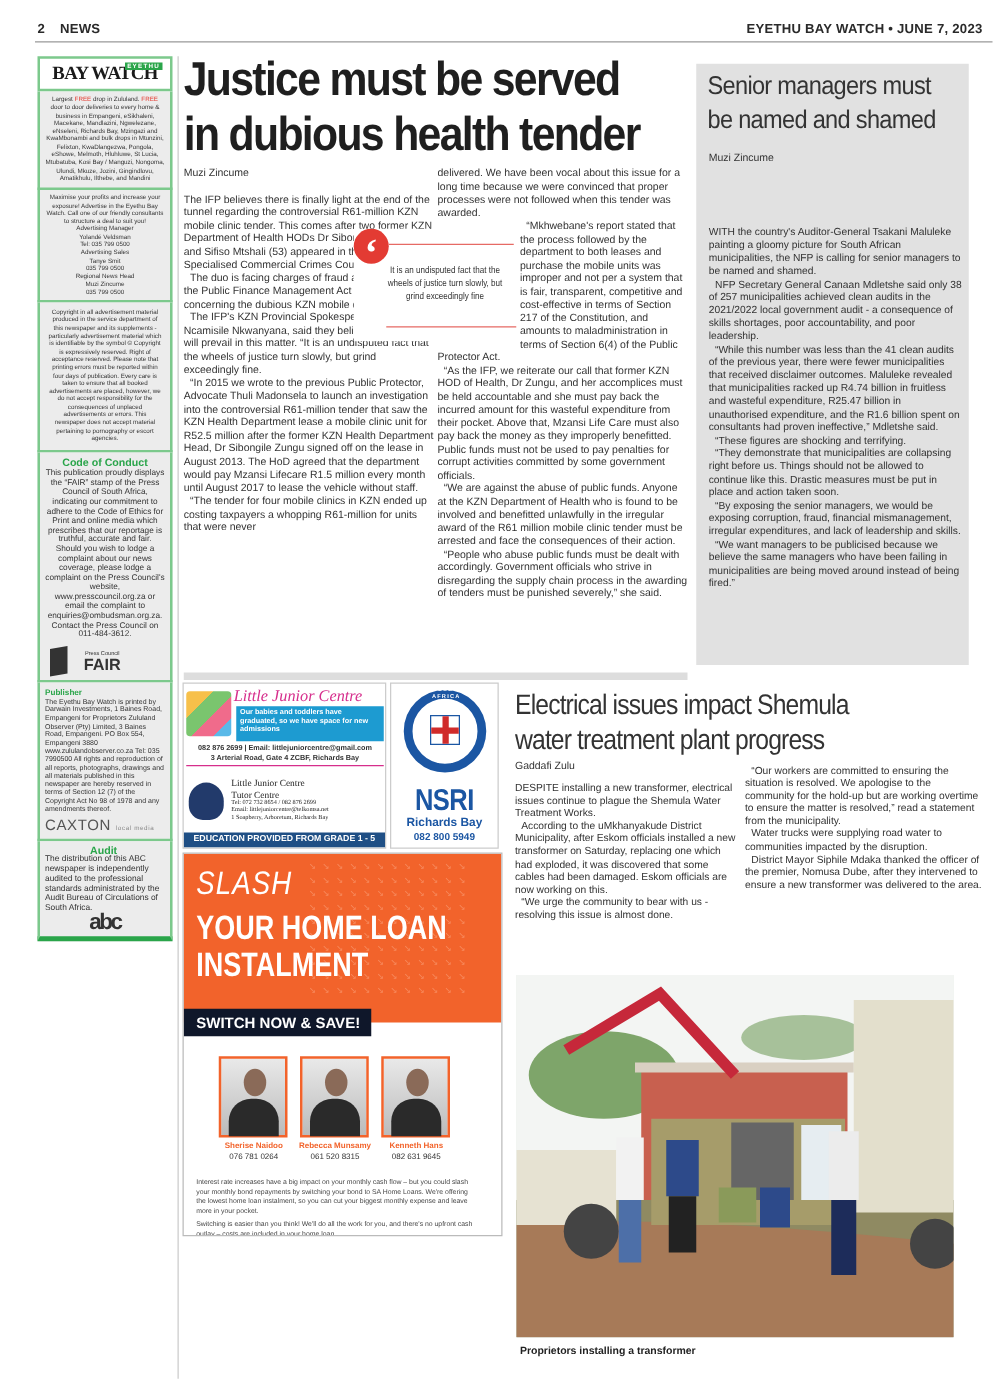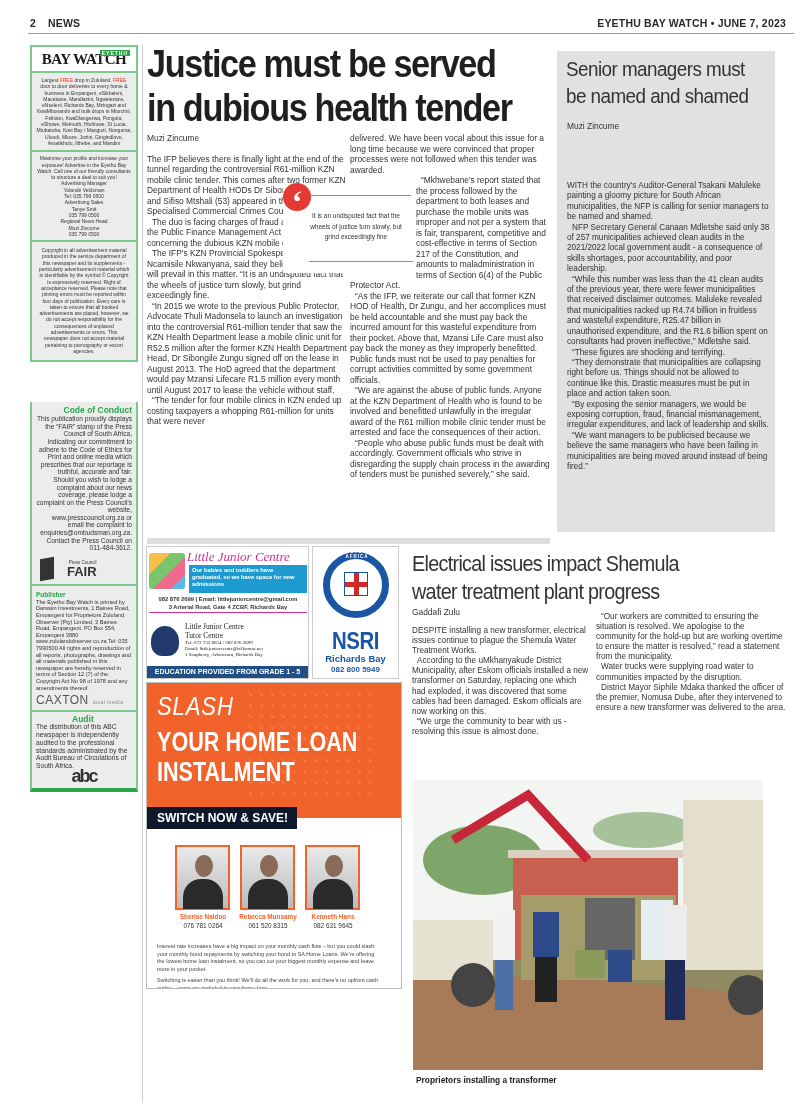--- a/index.html
+++ b/index.html
@@ -11,21 +11,21 @@
   .hdr .mast { position: absolute; right: 8px; top: 5px; }
 
   
   .sidebar { left: 30px; top: 45px; width: 108px; }
   .sb-box { background: #ececec; border: 2px solid #7cc98c; font-size: 5px; line-height: 6.3px; color: #333; text-align: center; padding: 3px 3px; }
   .sb-box + .sb-box { border-top: none; }
   .logo { height: 28px; display: flex; align-items: center; justify-content: center; background: #fff; position: relative; }
   .logo .bw { font-family: "Liberation Serif", serif; font-weight: bold; font-size: 15px; color: #1a1a1a; letter-spacing: -0.5px; }
   .logo .ey { position: absolute; right: 6px; top: 3px; background: #2aa54a; color: #fff; font-size: 5px; font-weight: bold; padding: 0 2px; letter-spacing: 1px; }
   .free { color: #e53a2f; }
-  .coc { text-align: right; font-size: 6.6px; line-height: 7.6px; padding: 4px 4px; margin-top: 40px; }
+  .coc { text-align: center; font-size: 6.6px; line-height: 7.6px; padding: 4px 4px; }
   .coc h4, .pub h4 { color: #2aa54a; font-size: 8.5px; line-height: 9px; font-weight: bold; }
   .pub { text-align: left; font-size: 5.6px; line-height: 6.6px; padding: 4px 4px; }
   .pub h4 { font-size: 6.5px; }
   .audit { text-align: left; font-size: 6.7px; line-height: 7.7px; padding: 4px 4px 8px; border-bottom: 4px solid #2aa54a !important; }
   .audit h4 { color: #2aa54a; font-size: 8.5px; font-weight: bold; margin-left: 36px; }
   .fair { display: flex; align-items: center; gap: 13px; margin-top: 6px; margin-left: 4px; }
   .fair .sq { width: 14px; height: 22px; background: #333; transform: skewY(-10deg); }
   .fair .t1 { font-size: 4.5px; line-height: 5px; }
   .fair .t2 { font-size: 13px; font-weight: bold; color: #333; line-height: 13px; }
   .caxton { margin-top: 6px; font-size: 12px; color: #555; letter-spacing: 0.5px; }

